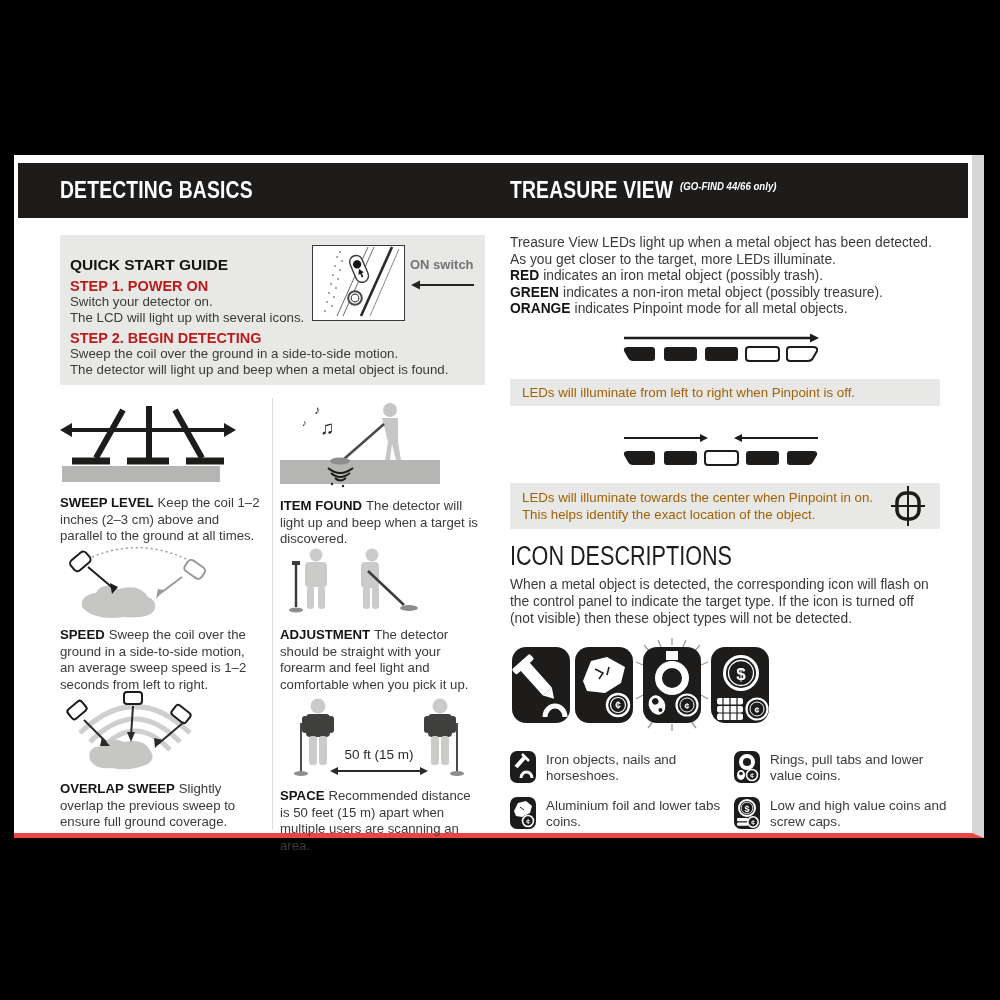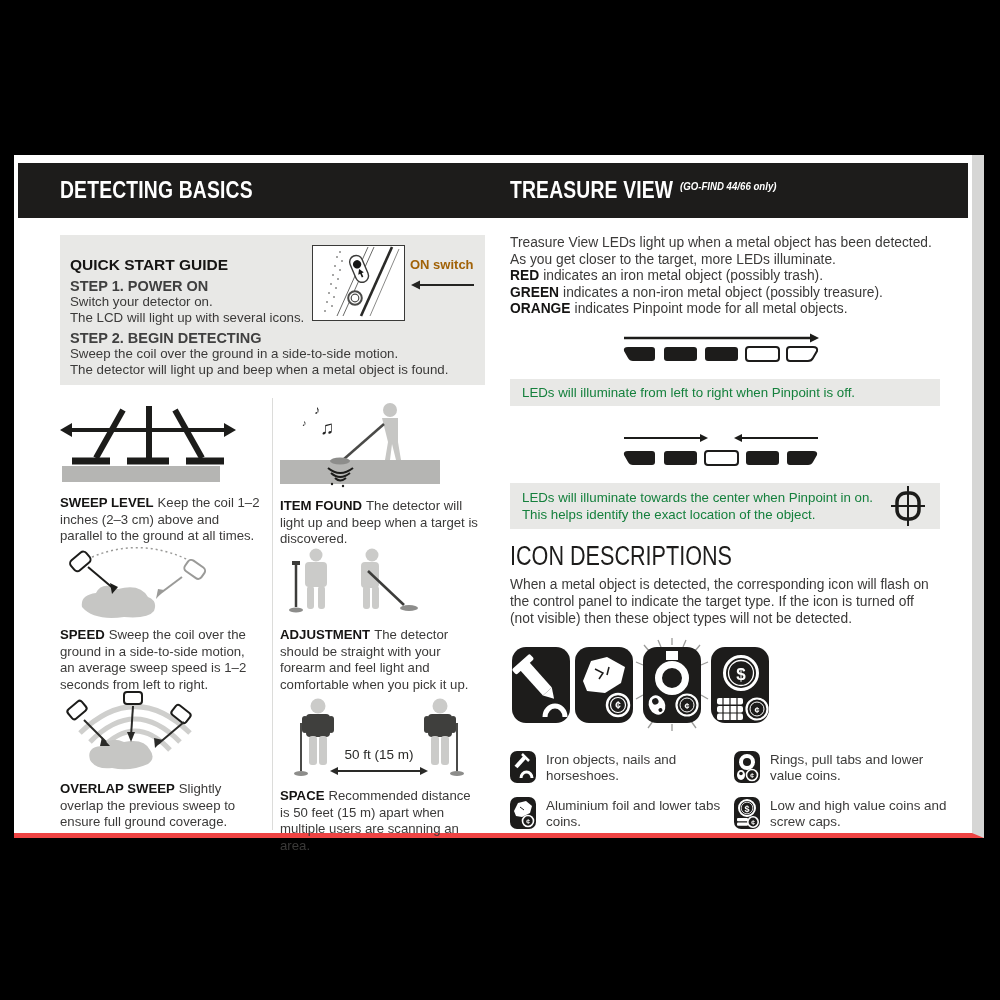--- a/index.html
+++ b/index.html
@@ -30,27 +30,27 @@
   .hdr-note{
     font-size:11.5px;font-style:italic;font-weight:700;
     position:relative;top:-8px;margin-left:8px;letter-spacing:0;
   }
   
   .qs-box{
     position:absolute;left:46px;top:80px;width:425px;height:150px;
     background:#e8e8e6;box-sizing:border-box;padding:21px 10px;
   }
   .qs-title{font-size:15.5px;font-weight:700;color:#151413;margin:0 0 2px 0;}
-  .step-title{font-size:14.5px;font-weight:700;color:#404040;margin:4px 0 0 0;}
+  .step-title{font-size:14.5px;font-weight:700;color:#b91c1c;margin:4px 0 0 0;}
   .qs-line{font-size:13.3px;line-height:16px;color:#3b3a39;}
   .detector-box{
     position:absolute;left:252px;top:10px;width:91px;height:74px;
     background:#fff;border:1.5px solid #3a3a38;
   }
-  .on-switch-label{position:absolute;left:350px;top:22px;font-size:13px;font-weight:700;color:#a16207;}
+  .on-switch-label{position:absolute;left:350px;top:22px;font-size:13px;font-weight:700;color:#737373;}
   .on-switch-arrow{position:absolute;left:350px;top:44px;}
   
   .divider{position:absolute;left:258px;top:243px;width:1px;height:432px;background:#dcdcda;}
   .tip{position:absolute;width:200px;}
   .tip p{margin:4px 0 0 0;font-size:13.2px;line-height:16.5px;color:#3b3a39;}
   .tip b,.lead{color:#151413;margin-right:4px;}
   #tip-sweep{left:46px;top:247px;}
   #tip-speed{left:46px;top:392px;}
   #tip-overlap{left:46px;top:533px;}
   #tip-item{left:266px;top:245px;width:198px;}
@@ -58,21 +58,21 @@
   #tip-space{left:266px;top:540px;width:198px;}
   
   .right-col{position:absolute;left:496px;top:80px;width:442px;}
   .intro-line{font-size:13.8px;line-height:16.6px;color:#3b3a39;}
   .intro-line b{color:#151413;margin-right:4px;}
   .led-group{margin-left:112px;width:198px;}
   .led-arrow{display:block;margin-top:14px;}
   .led-row{display:block;margin-top:2px;}
   .note-bar{
     margin-top:16px;width:430px;background:#e8e8e6;box-sizing:border-box;
-    padding:6px 60px 6px 12px;font-size:13.3px;line-height:17px;color:#15803d;
+    padding:6px 60px 6px 12px;font-size:13.3px;line-height:17px;color:#a16207;
     position:relative;
   }
   .note-bar.single{padding-top:5px;padding-bottom:5px;}
   .crosshair{position:absolute;right:14px;top:50%;transform:translateY(-50%);}
   .icon-desc-title{
     margin:12px 0 0 0;font-size:27px;font-weight:400;color:#1d1c1b;
     transform:scaleX(0.8);transform-origin:left center;white-space:nowrap;
   }
   .icon-desc-text{margin-top:4px;width:425px;font-size:13.8px;line-height:17px;color:#3b3a39;}
   .big-icons{display:flex;align-items:center;margin-top:10px;margin-left:2px;}

